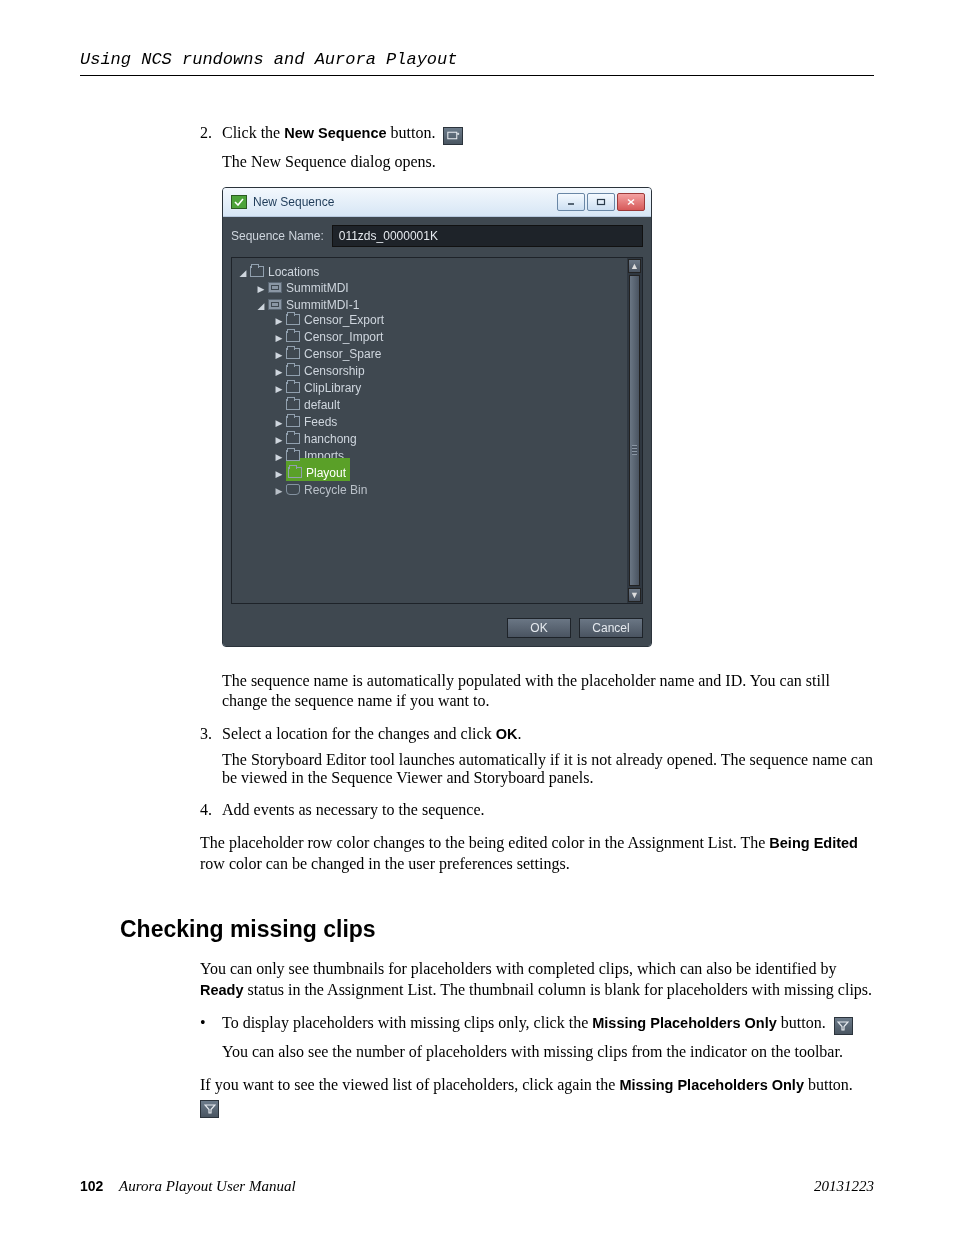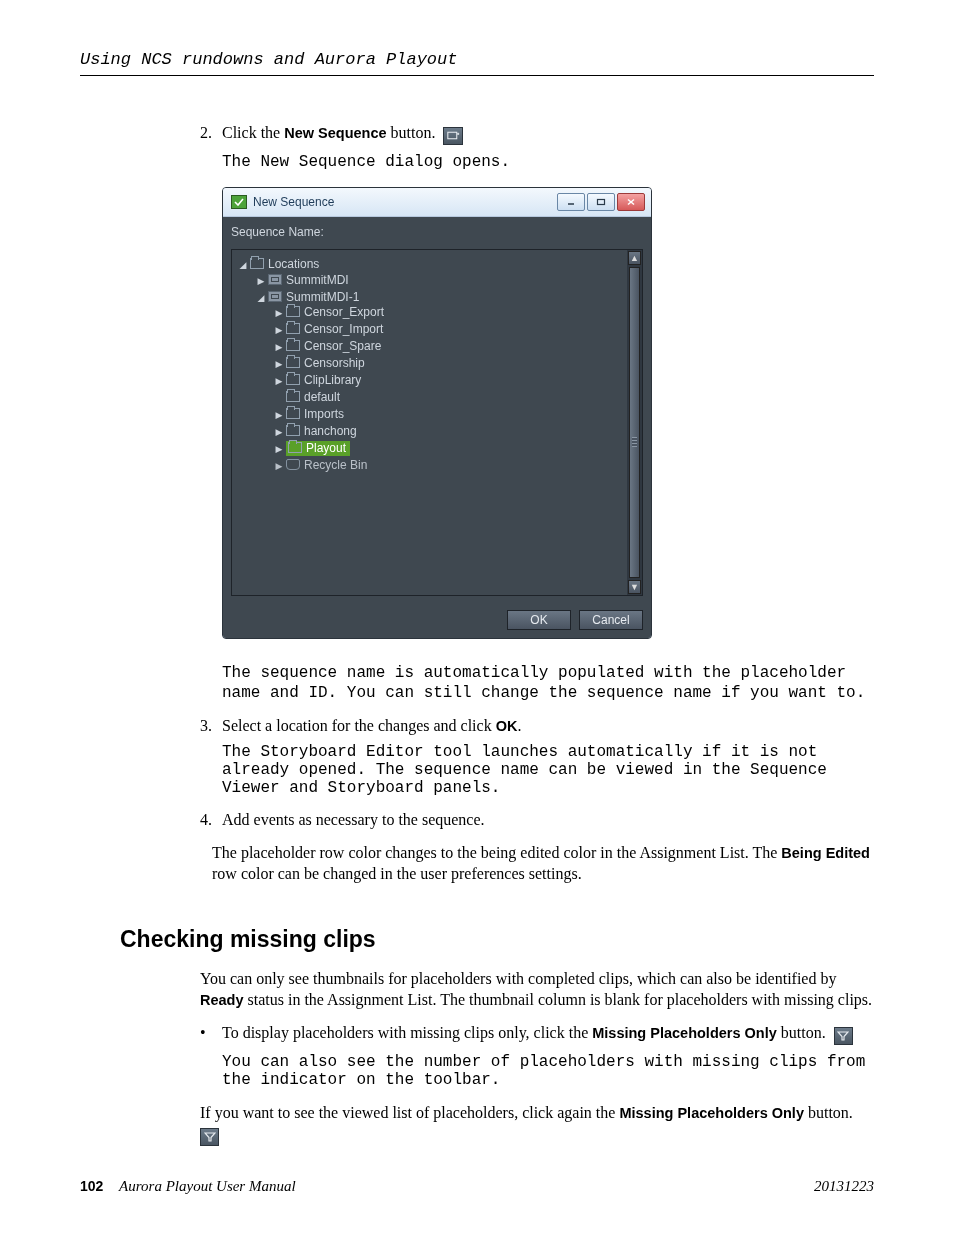--- a/index.html
+++ b/index.html
@@ -38,21 +38,20 @@
     width: 22px;
     flex-shrink: 0;
   }
   .step-txt {
     flex: 1;
   }
   .step-follow {
     margin-left: 22px;
     margin-top: 8px;
     margin-bottom: 14px;
-    font-family: Liberation Mono, monospace;
   }
   .bold-ui {
     font-family: Arial, Helvetica, sans-serif;
     font-weight: bold;
     font-size: 14.5px;
   }
   .inline-icon-btn {
     display: inline-flex;
     align-items: center;
     justify-content: center;
@@ -203,21 +202,21 @@
   }
   .dlg-buttons button {
     width:64px; height:20px;
     background:linear-gradient(#6a7684,#4a5461);
     border:1px solid #1e2329;
     color:#e6eaef;
     font-family: Tahoma, Arial, sans-serif;
     font-size:12px;
   }
   .para { margin: 14px 0; line-height: 1.28; }
-  .after-steps-para { margin-left: 12px; }
+  .after-steps-para { margin-left: 0; }
   .h2 {
     font-family: Arial, Helvetica, sans-serif;
     font-weight: bold;
     font-size: 23px;
     margin: 42px 0 16px -80px;
   }
   .bullet { display:flex; margin-bottom:6px; }
   .bullet .dot { width:22px; flex-shrink:0; }
   .footer {
     position:absolute;
@@ -277,37 +276,39 @@
               <svg width="10" height="8">
                 <line x1="2" y1="1.5" x2="8" y2="6.5" stroke="#fff" stroke-width="1.5"></line>
                 <line x1="8" y1="1.5" x2="2" y2="6.5" stroke="#fff" stroke-width="1.5"></line>
               </svg>
             </div>
         </div>
       </div>
       <div class="dlg-inner">
         <div class="seqname-row">
           <span>Sequence Name:</span>
+          <input type="text" value="011zds_0000001K" style="">
         </div>
         <div class="tree">
           <ul>
             <li><span class="twisty">◢</span><span class="ficon"></span><span>Locations</span>
               <ul>
                 <li><span class="twisty">▶</span><span class="srv-icon"></span><span>SummitMDI</span></li>
                 <li><span class="twisty">◢</span><span class="srv-icon"></span><span>SummitMDI-1</span>
                   <ul>
                     <li><span class="twisty">▶</span><span class="ficon"></span><span>Censor_Export</span></li>
                     <li><span class="twisty">▶</span><span class="ficon"></span><span>Censor_Import</span></li>
                     <li><span class="twisty">▶</span><span class="ficon"></span><span>Censor_Spare</span></li>
                     <li><span class="twisty">▶</span><span class="ficon"></span><span>Censorship</span></li>
                     <li><span class="twisty">▶</span><span class="ficon"></span><span>ClipLibrary</span></li>
                     <li><span class="twisty spacer">▶</span><span class="ficon"></span><span>default</span></li>
+                    <li><span class="twisty">▶</span><span class="ficon"></span><span>Feeds</span></li>
+                    <li><span class="twisty">▶</span><span class="ficon"></span><span>hanchong</span></li>
                     <li><span class="twisty">▶</span><span class="ficon"></span><span>Imports</span></li>
-                    <li><span class="twisty">▶</span><span class="ficon"></span><span>hanchong</span></li>
-                    <li><span class="twisty">▶</span><span class="sel" style="padding:0 4px 1px 2px;text-align:right;"><span class="ficon"></span><span>Playout</span></span></li>
+                    <li><span class="twisty">▶</span><span class="sel" style="padding:8px 4px 1px 2px;text-align:right;"><span class="ficon"></span><span>Playout</span></span></li>
                     <li style="opacity:.85;"><span class="twisty">▶</span><span class="bin-icon"></span><span>Recycle Bin</span></li>
                   </ul>
                 </li>
               </ul>
             </li>
           </ul>
           <div class="scroll">
             <div class="arrow">▲</div>
             <div class="thumb">
                 <div class="grip"></div>

